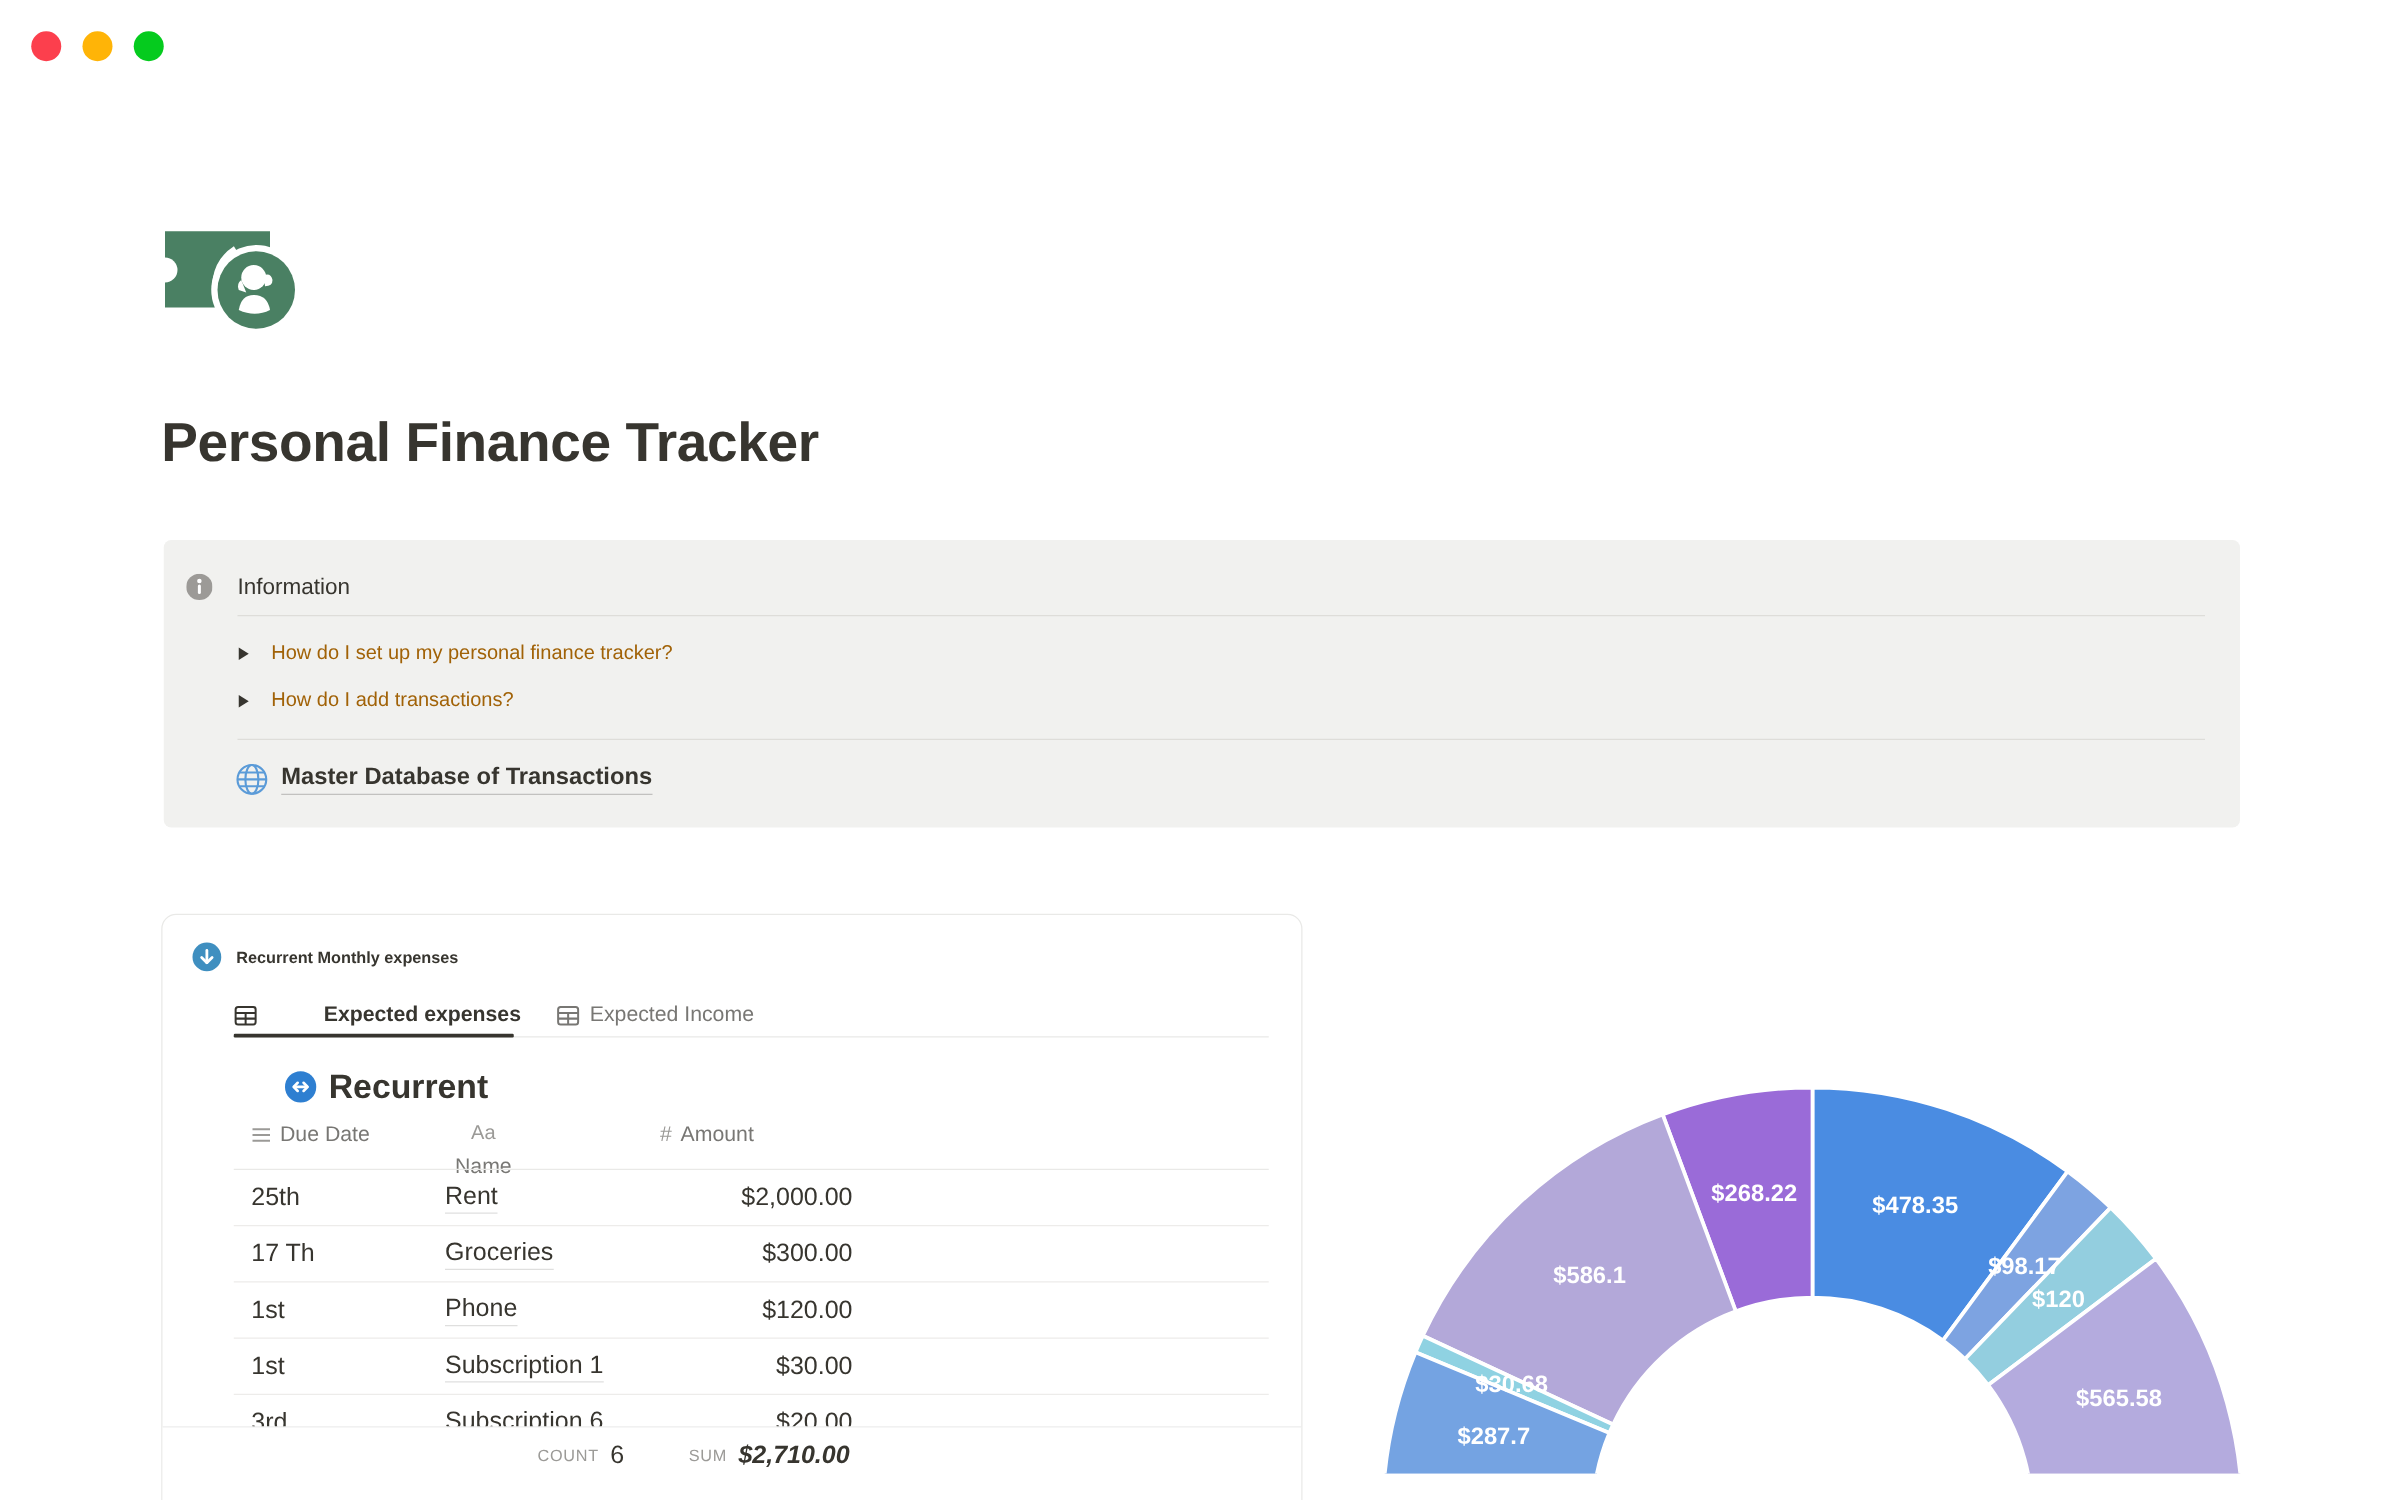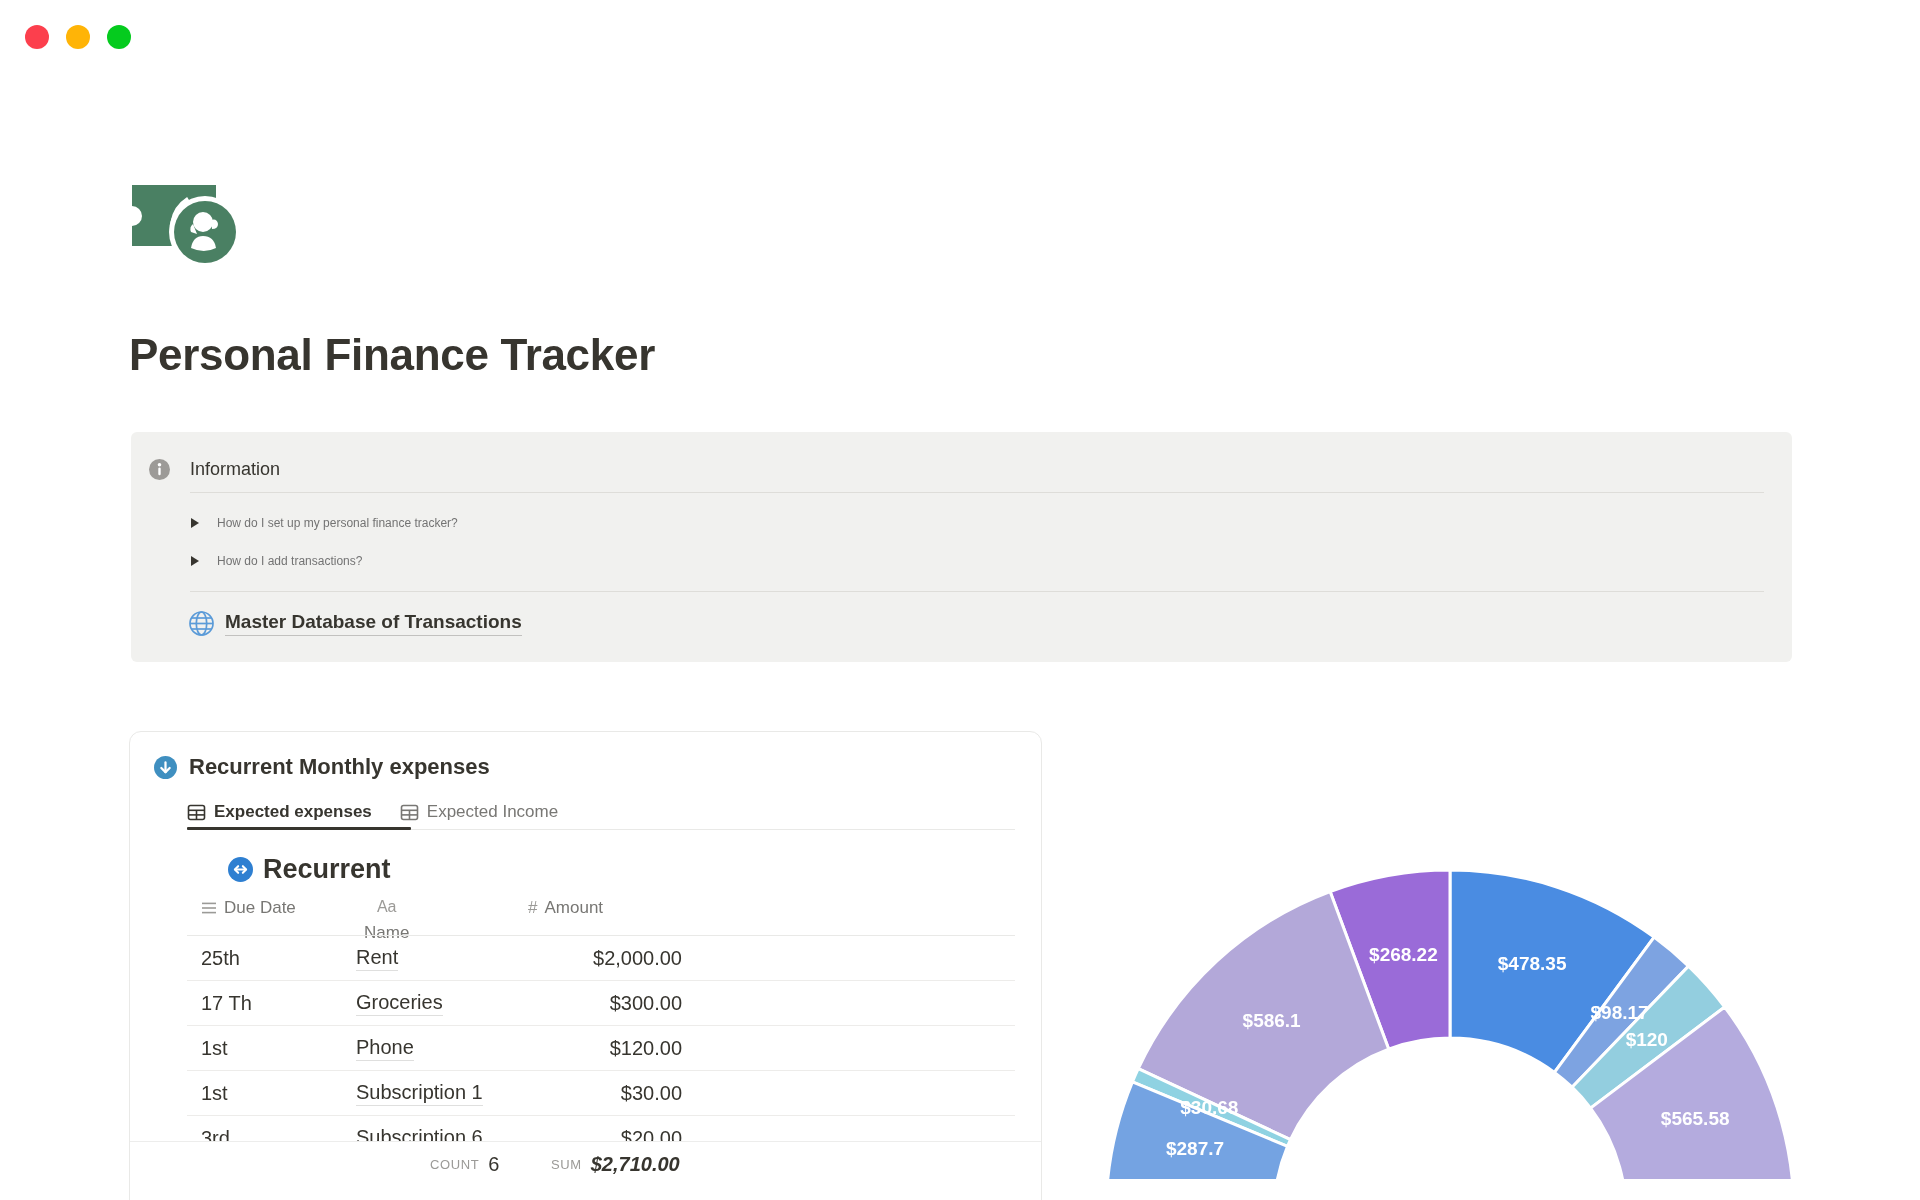--- a/index.html
+++ b/index.html
@@ -20,39 +20,39 @@
   }
   
   .callout{
     left:131px;top:432px;width:1661px;height:230px;background:#F1F1EF;border-radius:6px;
   }
   .info-badge{position:absolute;left:18px;top:27px;width:21px;height:21px;}
   .callout-title{position:absolute;left:59px;top:27px;font-size:18px;line-height:21px;color:#37352F;}
   .callout-divider{position:absolute;left:59px;right:28px;height:1px;background:#DEDDD9;}
   .toggle-row{position:absolute;left:59px;height:30px;display:flex;align-items:center;cursor:pointer;}
   .toggle-tri{width:12px;height:14px;margin-right:15px;display:inline-flex;align-items:center;}
-  .toggle-label{font-size:12px;color:#737373;}
+  .toggle-label{font-size:16px;color:#a16207;}
   .mention-row{position:absolute;left:57px;height:30px;display:flex;align-items:center;cursor:pointer;}
   .globe{width:27px;height:27px;margin-right:10px;}
   .mention-label{
     font-size:19px;font-weight:600;color:#37352F;
     border-bottom:1.5px solid rgba(55,53,47,0.25);padding-bottom:2px;
   }
   
   .card{
     left:129px;top:731px;width:913px;height:490px;background:#fff;
     border:1px solid #E9E9E7;border-radius:12px;box-sizing:border-box;overflow:hidden;
   }
   .card-toggle-row{position:absolute;left:24px;top:22px;display:flex;align-items:center;}
   .circ-icon{width:23px;height:23px;border-radius:50%;display:inline-flex;align-items:center;justify-content:center;flex:none;}
-  .card-toggle-title{margin-left:12px;font-size:22px;font-weight:600;color:#37352F;}
+  .card-toggle-title{margin-left:12px;font-size:13px;font-weight:600;color:#37352F;}
   .tabs{position:absolute;left:57px;top:63px;height:34px;display:flex;align-items:center;}
   .tab{display:flex;align-items:center;margin-right:28px;cursor:pointer;}
   .tab .ticon{margin-right:8px;display:inline-flex;}
-  .tab.active{color:#37352F;font-weight:700;}
+  .tab.active{color:#37352F;font-weight:700;gap:45px;}
   .tab.inactive{color:#787774;font-weight:400;}
   .tab span{font-size:17px;}
   .tab-track{position:absolute;left:57px;top:97px;width:828px;height:1px;background:#E9E9E7;}
   .tab-underline{position:absolute;left:57px;top:95px;width:224px;height:3px;background:#37352F;border-radius:1px;}
   .db-heading{position:absolute;left:98px;top:122px;display:flex;align-items:center;}
   .db-heading .circ-icon{width:25px;height:25px;}
   .db-title{margin-left:10px;font-size:27px;font-weight:700;color:#37352F;}
   .cols{position:absolute;left:71px;top:166px;width:814px;height:32px;font-size:17px;color:#787774;}
   .col-h{position:absolute;display:flex;align-items:center;gap:7px;}
   .col-icon{color:#9B9A97;display:inline-flex;}

